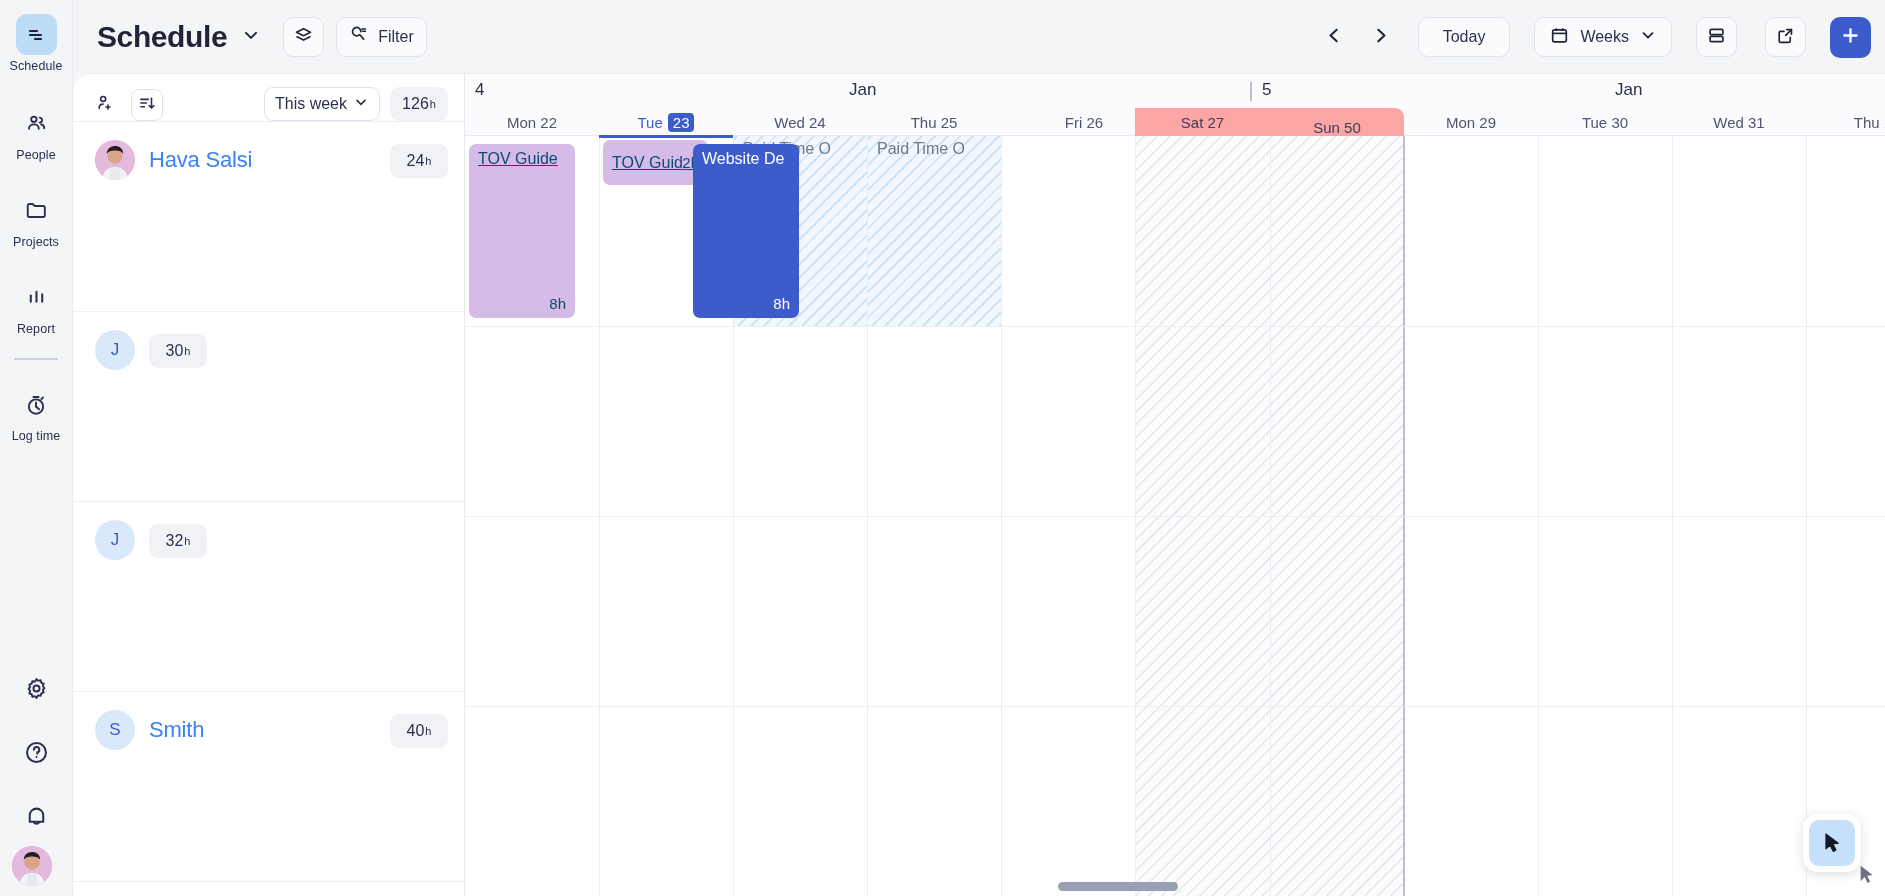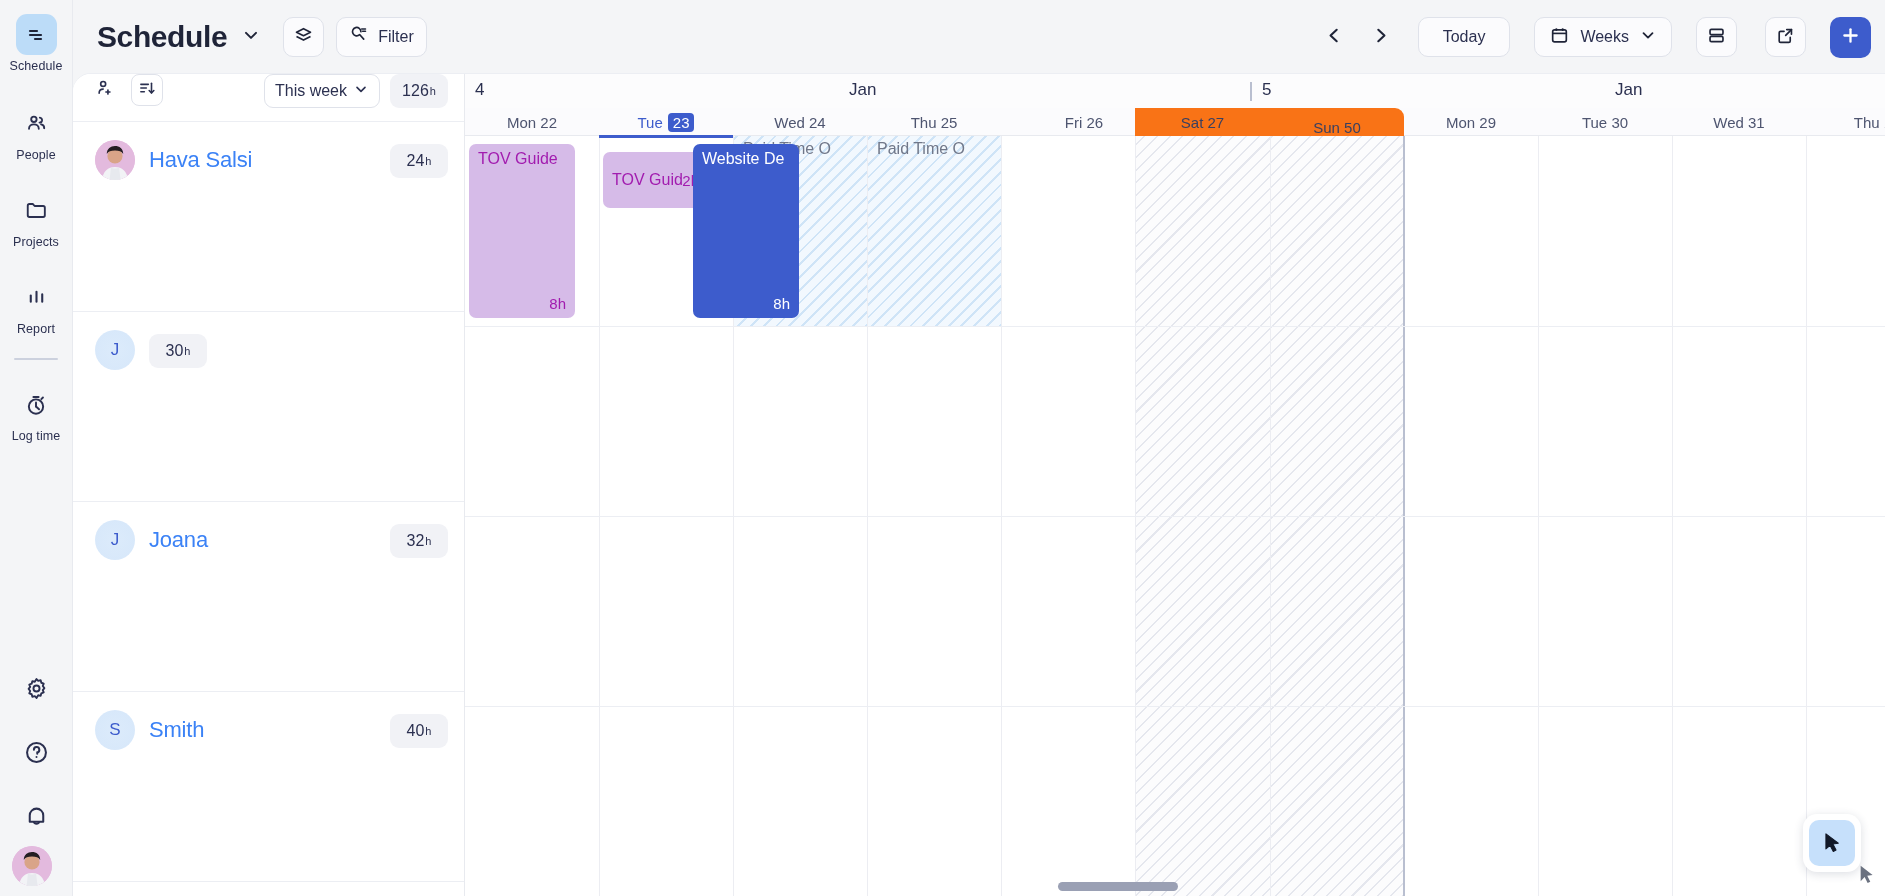--- a/index.html
+++ b/index.html
@@ -73,21 +73,21 @@
     box-shadow: 0 -1px 0 #eceef3;
   }
 
   
   .people {
     width: 392px; flex: 0 0 392px; background:#fff;
     border-right: 1px solid #e8eaef; border-top-left-radius:18px;
     display:flex; flex-direction:column; position:relative; z-index:3;
   }
   .people-head {
-    height: 48px; display:flex; align-items:flex-start; gap: 10px;
+    height: 48px; display:flex; align-items:flex-end; gap: 10px;
     padding: 0 16px 0 16px; border-bottom:1px solid #eceef3;
   }
   .icobtn { width:32px;height:32px;display:flex;align-items:center;justify-content:center;
      color:#2b3050;cursor:pointer;border-radius:8px;}
   .icobtn.bordered { border:1px solid #dfe2ea; background:#fff; }
   .chipsel {
     height: 34px; border:1px solid #dfe2ea; border-radius: 9px; background:#fff;
     display:flex;align-items:center;gap:6px;padding:0 10px;font-size:16px;color:#2b3050;cursor:pointer;
   }
   .hchip {
@@ -107,39 +107,39 @@
 
   
   .cal { flex:1; min-width:0; position:relative; overflow:hidden; background:#fff; }
   .monthbar { height: 34px; position:relative; background:#fcfcfd; }
   .monthlbl { position:absolute; top:6px; font-size:17px; color:#2b3050; white-space:nowrap; }
   .wknum { position:absolute; top:6px; font-size:17px; color:#2b3050; }
   .wksep { position:absolute; top:8px; width:2px; height:19px; background:#b9bfd0; }
   .dayhead { height:28px; position:relative; background:#fbfbfd; border-bottom:1px solid #e8eaef;}
   .dayh { position:absolute; top:0; height:28px; display:flex; align-items:center; justify-content:center;
      font-size:15px; color:#4e5570; }
-  .dayh.weekend { background:#f97316; color:#3a4060; }
+  .dayh.weekend { background:#fca5a5; color:#3a4060; }
   .dayh.today-l { color:#3d5ccc; }
   .todaybadge { background:#3d5ccc; color:#fff; border-radius:4px; padding: 1px 5px; margin-left:5px; font-weight:500;}
   .wkend-round { border-top-right-radius: 9px; align-items: flex-end; }
 
   .grid { position:absolute; left:0; right:0; top:62px; bottom:0; }
   .vline { position:absolute; top:0; bottom:0; width:1px; background:#ecedf2; }
   .wkcol { position:absolute; top:0; bottom:0;
      background-image: repeating-linear-gradient(-45deg, #e5e7ee 0 1.5px, rgba(0,0,0,0) 1.5px 9px);
      background-color:#fcfcfd; }
   .rowline { position:absolute; left:0; right:0; height:1px; background:#eceef3; }
   .todayline { position:absolute; top:0; bottom:0; width:3px; background:#3d5ccc; }
   .weekdiv { position:absolute; top:0; bottom:0; width:2px; background:#b9bfd0; }
 
   .ev { position:absolute; border-radius:7px; overflow:hidden; cursor:pointer;
         padding: 6px 9px; font-size:16px; display:flex; flex-direction:column; }
   .ev .ttl { white-space:nowrap; overflow:hidden; }
   .ev .dur { position:absolute; right:9px; bottom:6px; font-size:15px; }
-  .ev.purple { background:#d6bbe8; color:#a21caf; }
+  .ev.purple { background:#d6bbe8; color:#0c4a6e;text-decoration:underline; }
   .ev.blue { background:#3d5ccc; color:#fff; }
   .ev.pto { background-color:#f2f8fe;
      background-image: repeating-linear-gradient(-45deg, #cfe4f7 0 2px, rgba(0,0,0,0) 2px 9px);
      color:#707789; border-radius:0; padding-top:4px; }
   .ev.inline-dur { flex-direction:row; align-items:center; justify-content:space-between; }
   .ev.inline-dur .dur { position:static; }
 
   
   .cursorwidget {
     position:absolute; right: 24px; bottom: 24px;
@@ -432,21 +432,20 @@
           <div class="hchip phours">
             <span>30</span>
               <span class="u">h</span>
           </div>
         </div>
 
         <div class="prow" style="height:190px">
           <div class="avatar">
             <span>J</span>
           </div>
-          <div class="pname">Joana</div>
           <div class="hchip phours">
             <span>32</span>
               <span class="u">h</span>
           </div>
         </div>
 
         <div class="prow" style="height:190px">
           <div class="avatar">
             <span>S</span>
           </div>
@@ -534,21 +533,21 @@
           </div>
           <div class="ev pto" style="left:403px;top:0px;width:133px;height:190px">
             <div class="ttl">Paid Time O</div>
           </div>
 
           <div class="ev purple" style="left:4px;top:8px;height:174px;width:106px">
             <div class="ttl">TOV Guide</div>
             <div class="dur">8h</div>
           </div>
 
-          <div class="ev purple inline-dur" style="left:138px;top:16px;height:56px;width:105px">
+          <div class="ev purple inline-dur" style="left:138px;top:4px;height:45px;width:105px">
             <div class="ttl">TOV Guid</div>
             <div class="dur">2h</div>
           </div>
 
           <div class="ev blue" style="left:228px;top:8px;height:174px;width:106px">
             <div class="ttl">Website De</div>
             <div class="dur">8h</div>
           </div>
         </div>
       </div>

